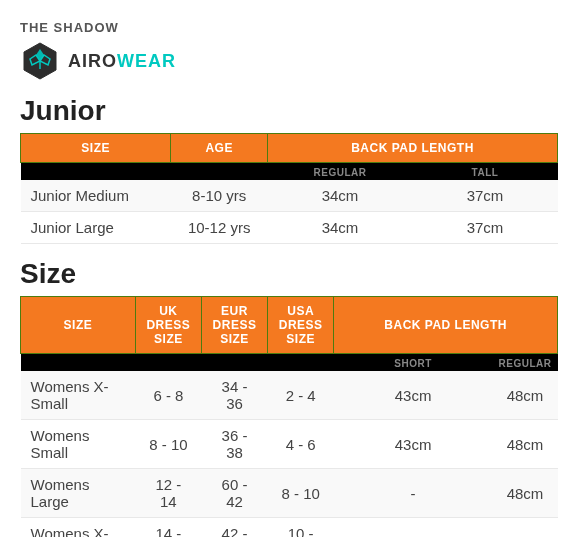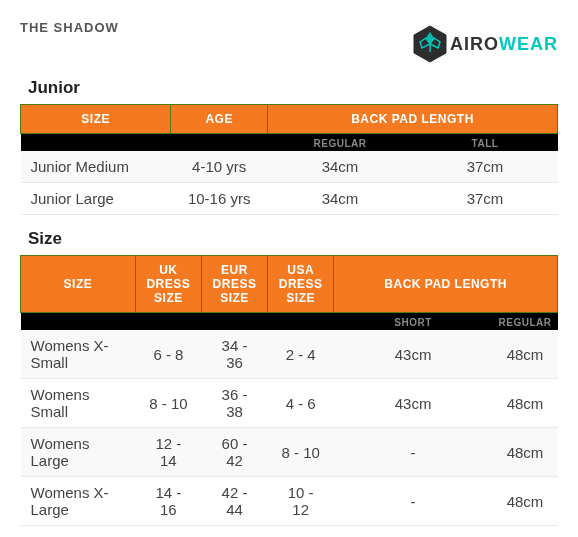--- a/index.html
+++ b/index.html
@@ -10,20 +10,21 @@
       width: 578px;
       min-height: 537px;
       padding: 20px 20px 20px 20px;
     }
 
     .header {
       display: flex;
       justify-content: space-between;
       align-items: flex-start;
       margin-bottom: 4px;
+      flex-direction: column;
     }
 
     .title-block {}
 
     .subtitle {
       font-size: 13px;
       font-weight: 600;
       color: #555;
       letter-spacing: 1px;
       text-transform: uppercase;
@@ -33,21 +34,21 @@
     .main-title {
       font-size: 46px;
       font-weight: 300;
       color: #222;
       line-height: 1.1;
     }
 
     .logo-block {
       display: flex;
       align-items: center;
-      gap: 0;
+      gap: 8px;
       margin-top: 4px;
       justify-content: space-between;
     }
 
     .logo-hex {
       width: 40px;
       height: 40px;
     }
 
     .logo-text {
@@ -55,24 +56,24 @@
       font-weight: 700;
       color: #333;
       letter-spacing: 1px;
     }
 
     .logo-text span {
       color: #00c9c0;
     }
 
     .section-title {
-      font-size: 17px;
+      font-size: 28px;
       font-weight: 700;
       color: #222;
-      margin: 14px 0 6px 8px;
+      margin: 14px 0 6px 0;
     }
 
     table {
       width: 100%;
       border-collapse: collapse;
       font-size: 13px;
       margin-bottom: 6px;
     }
 
     .header-row td {
@@ -165,27 +166,27 @@
       <td colspan="2">BACK PAD LENGTH</td>
     </tr>
     <tr class="sub-header-row">
       <td></td>
       <td></td>
       <td>REGULAR</td>
       <td>TALL</td>
     </tr>
     <tr class="data-row">
       <td>Junior Medium</td>
-      <td>4-10 yrs</td>
+      <td>8-10 yrs</td>
       <td>34cm</td>
       <td>37cm</td>
     </tr>
     <tr class="data-row">
       <td>Junior Large</td>
-      <td>10-16 yrs</td>
+      <td>10-12 yrs</td>
       <td>34cm</td>
       <td>37cm</td>
     </tr>
   </tbody>
 </table>
 
 <div class="section-title">Size</div>
 
 <table>
   <colgroup>

